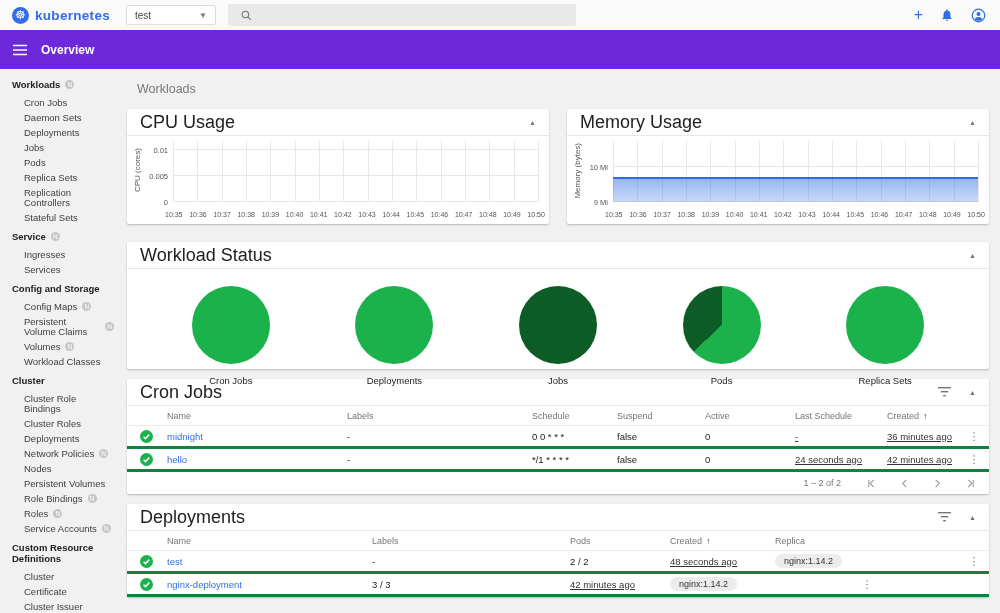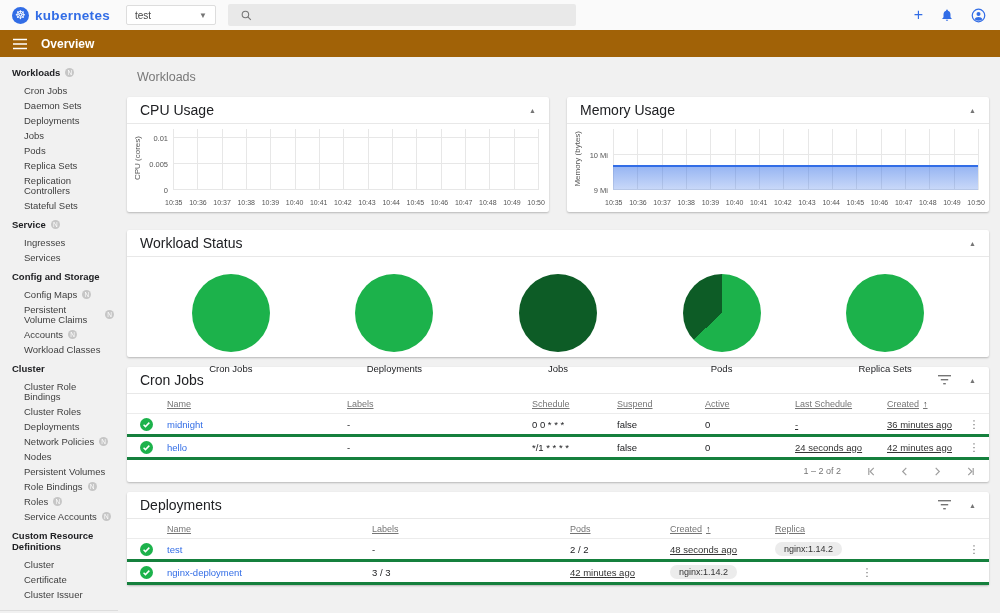--- a/index.html
+++ b/index.html
@@ -17,36 +17,36 @@
   .brand-name { color:#326de6; font-size:13.5px; font-weight:bold; letter-spacing:.3px; }
   .ns-select { width:90px; height:20px; border:1px solid #ddd; background:#fff; border-radius:2px; display:flex; align-items:center; justify-content:space-between; padding:0 8px; font-size:10px; color:#444; margin-left:10px; cursor:pointer; }
   .ns-caret { color:#757575; font-size:8px; }
   .search-box { margin-left:12px; width:348px; height:22px; background:#e9e9e9; border-radius:2px; display:flex; align-items:center; padding:0 12px; gap:12px; }
   .search-box input { border:none; background:transparent; outline:none; flex:1; font-family:inherit; font-size:11px; color:#333; }
   .search-box input::placeholder { color:#757575; }
   .top-actions { margin-left:auto; display:flex; align-items:center; gap:17px; }
   .plus-btn { color:#326de6; font-size:16px; line-height:16px; cursor:pointer; }
   .icon-btn { cursor:pointer; display:flex; align-items:center; }
   
-  .navbar { height:27px; background:#a16207; display:flex; align-items:center; color:#fff; padding:0 13px; gap:14px; }
+  .navbar { height:39px; background:#6d28d9; display:flex; align-items:center; color:#fff; padding:0 13px; gap:14px; }
   .nav-title { font-size:12px; font-weight:bold; }
   .menu-btn { cursor:pointer; display:flex; align-items:center; }
   
   .layout { display:flex; height:556px; }
   .sidebar { width:118px; flex:none; padding-top:4px; overflow:hidden; }
   .side-header { font-size:9.5px; font-weight:bold; color:#202124; padding:6px 4px 5px 12px; display:flex; align-items:center; gap:5px; cursor:pointer; }
   .side-item { font-size:9.5px; color:#404040; padding:2.5px 4px 2.5px 24px; display:flex; align-items:center; gap:5px; cursor:pointer; line-height:10px; }
   .badge-n { width:9px; height:9px; border-radius:50%; background:#c6c6c6; color:#fff; font-size:6.5px; line-height:9px; text-align:center; flex:none; font-weight:normal; }
   .side-divider { border-top:1px solid #ddd; margin:8px 0 4px 0; }
   
   .main { flex:1; padding:0 11px 0 9px; overflow:hidden; }
   .page-title { color:#787878; font-size:12.5px; margin:13px 0 13px 10px; }
   .card { background:#fff; border-radius:2px; box-shadow:0 1px 2px rgba(0,0,0,.24); }
   .card-head { display:flex; align-items:center; padding:0 13px; height:27px; border-bottom:1px solid #e8e8e8; gap:18px; }
-  .card-title { font-size:14px; color:#202124; flex:1; }
+  .card-title { font-size:18px; color:#202124; flex:1; }
   .caret-btn { color:#757575; font-size:7px; cursor:pointer; }
   .filter-btn { cursor:pointer; display:flex; align-items:center; }
   
   .charts-row { display:flex; gap:18px; }
   .chart-card { flex:1; height:115px; }
   .chart-body { position:relative; height:87px; }
   .axis-ylabel { position:absolute; left:4px; top:2px; bottom:20px; width:12px; display:flex; align-items:center; justify-content:center; }
   .axis-ylabel span { writing-mode:vertical-rl; transform:rotate(180deg); font-size:8px; color:#555; white-space:nowrap; }
   .plot { position:absolute; left:46px; right:11px; top:5px; bottom:21px; }
   .gridline-v { position:absolute; top:0; bottom:0; width:1px; background:#e7e7e7; }
@@ -59,21 +59,21 @@
   .status-body { display:flex; padding:17px 22px 0; }
   .status-item { flex:1; text-align:center; }
   .donut { width:78px; height:78px; border-radius:50%; margin:0 auto; }
   .donut-label { font-size:9.5px; color:#202124; margin-top:11px; }
   
   .table-card { margin-top:10px; }
   .thead, .trow { display:grid; align-items:center; }
   .cron-grid { grid-template-columns:40px 180px 185px 85px 88px 90px 92px 1fr 30px; }
   .dep-grid  { grid-template-columns:40px 205px 198px 100px 105px 1fr 30px; }
   .thead { height:20px; font-size:9px; color:#757575; border-bottom:1px solid #ececec; }
-  .thead .hcell { cursor:pointer;text-decoration:underline; }
+  .thead .hcell { cursor:pointer; }
   .trow { height:23px; font-size:9.5px; color:#202124; border-bottom:3px solid #15803d; }
   .cell-status { display:flex; justify-content:flex-start; padding-left:13px; align-items:center; }
   .link { color:#326de6; cursor:pointer; }
   .tt-link { color:#333; text-decoration:underline; cursor:pointer; }
   .chip { display:inline-block; background:#ececec; border-radius:9px; padding:2px 9px; font-size:9px; color:#333; }
   .kebab { color:#757575; font-size:11px; text-align:center; cursor:pointer; }
   .sort-arrow { color:#424242; margin-left:4px; font-size:9px; }
   .pagination { display:flex; justify-content:flex-end; align-items:center; height:22px; padding-right:14px; gap:26px; }
   .pg-label { color:#757575; font-size:9px; }
   .pg-icons { display:flex; gap:24px; align-items:center; }
@@ -172,21 +172,21 @@
         </div>
         <div class="side-item">
           <span>Config Maps</span>
           <span class="badge-n">N</span>
         </div>
         <div class="side-item">
           <span>Persistent Volume Claims</span>
           <span class="badge-n">N</span>
         </div>
         <div class="side-item">
-          <span>Accounts</span>
+          <span>Volumes</span>
           <span class="badge-n">N</span>
         </div>
         <div class="side-item">
           <span>Workload Classes</span>
         </div>
         <div class="side-header">
           <span>Cluster</span>
         </div>
         <div class="side-item">
           <span>Cluster Role Bindings</span>

